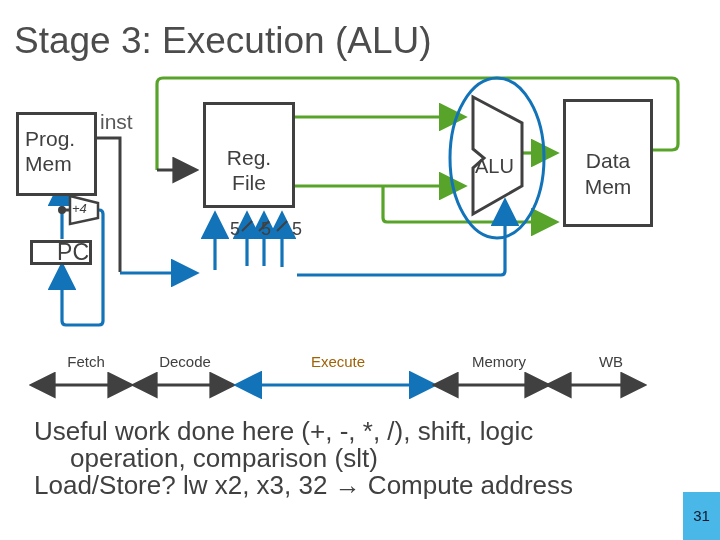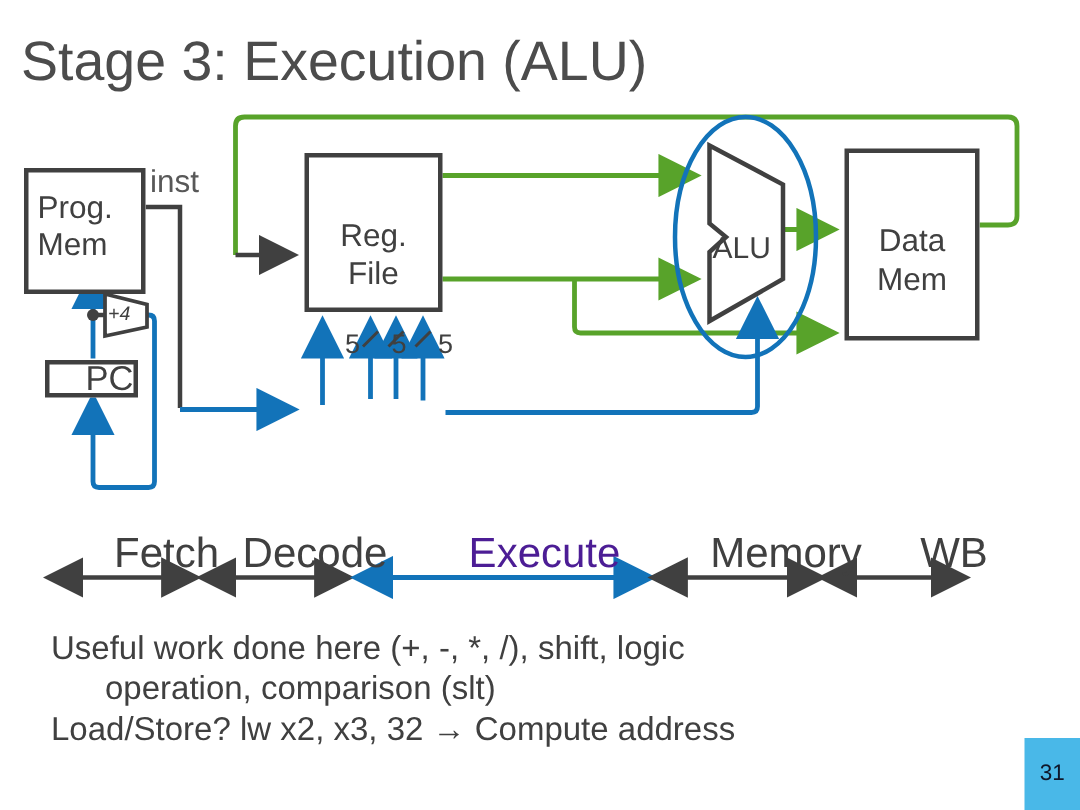--- a/index.html
+++ b/index.html
@@ -23,23 +23,23 @@
   .pcbox{left:30px;top:240px;width:62px;height:25px;font-size:23px;line-height:18px;text-align:right;}
   .control{
     left:203px;top:257px;width:96px;height:37px;border:3px solid #1273b9;border-radius:50%;
     background:#fff;color:#404040;font-size:21px;line-height:30px;text-align:center;box-sizing:border-box;
   }
   .lbl{color:#404040;white-space:nowrap;}
   .inst-lbl{left:100px;top:110px;font-size:21px;color:#585858;}
   .alu-lbl{left:475px;top:123px;font-size:20px;margin-top:32px;}
   .plus4-lbl{left:72px;top:201px;font-size:13px;font-style:italic;}
   .width-lbl{left:230px;top:219px;font-size:18px;letter-spacing:8px;}
-  .stage{top:353px;font-size:28px;color:#404040;transform:translateX(-50%);margin-left:25px;}
-  .stage.blue{color:#4c1d95;}
-  .notes{left:34px;top:418px;font-size:22px;color:#404040;line-height:27px;}
+  .stage{top:353px;font-size:15px;color:#404040;transform:translateX(-50%);}
+  .stage.blue{color:#a16207;}
+  .notes{left:34px;top:418px;font-size:26px;color:#404040;line-height:27px;}
   .notes .indent{padding-left:36px;}
   .pagebox{
     left:683px;top:492px;width:37px;height:48px;background:#49b8e8;color:#0f172a;
     font-size:15px;text-align:center;line-height:48px;
   }
 </style>
 </head>
 <body>
 
 <div class="slide">

